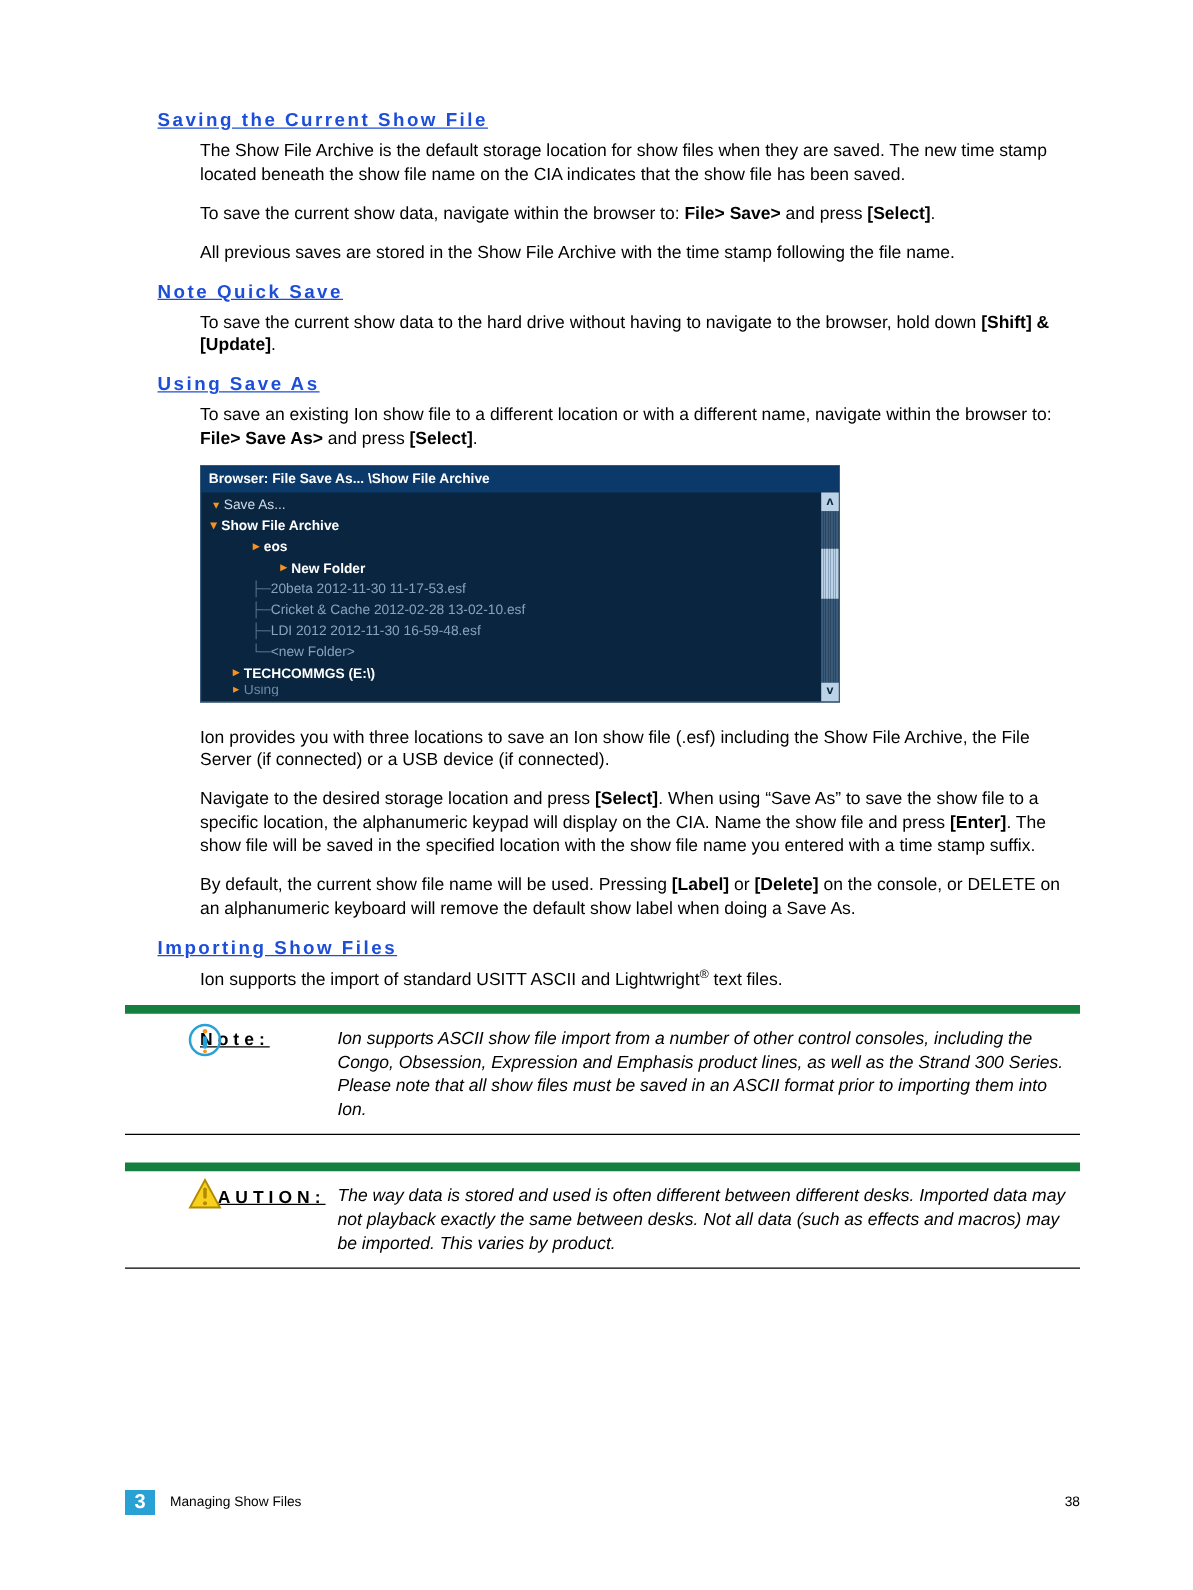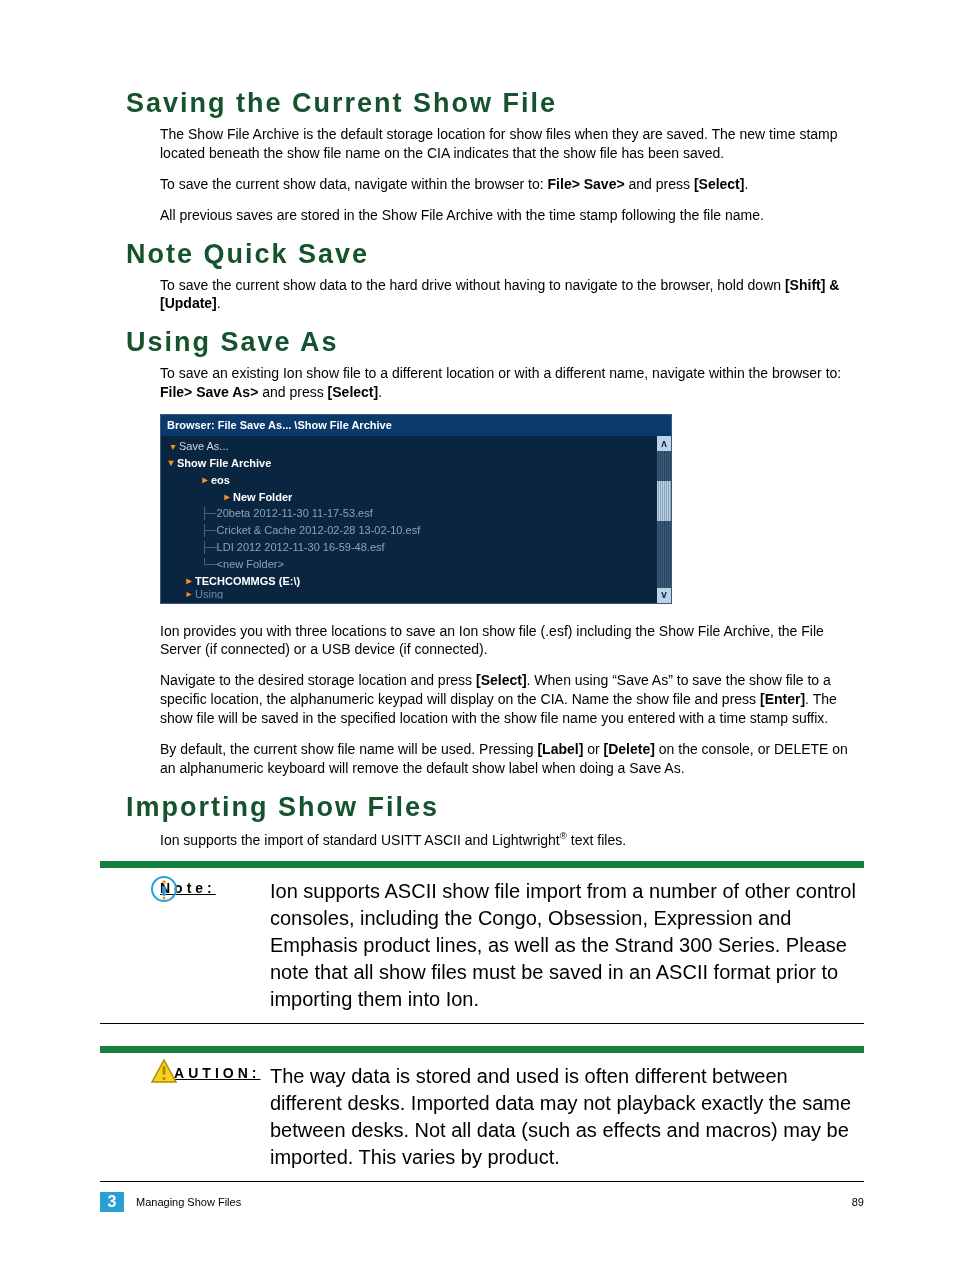--- a/index.html
+++ b/index.html
@@ -10,25 +10,26 @@
     color: #000;
     width: 954px;
     height: 1272px;
     position: relative;
     box-sizing: border-box;
   }
   .page {
     padding: 88px 90px 40px 100px;
   }
   h2.section {
-    font-size: 27px;
+    font-size: 15px;
     font-weight: bold;
     letter-spacing: 2px;
     margin: 0 0 6px 26px;
-    color: #14532d;
+    color: #1d4ed8;
+    text-decoration: underline;
   }
   .body-indent {
     margin-left: 60px;
     font-size: 14px;
     line-height: 1.35;
   }
   .body-indent p {
     margin: 0 0 12px 0;
   }
   .bold { font-weight: bold; }
@@ -126,21 +127,22 @@
   .callout-label {
     min-width: 110px;
     font-weight: bold;
     letter-spacing: 4px;
     text-decoration: underline;
     font-size: 14px;
     color: #000;
     padding-top: 2px;
   }
   .callout-text {
-    font-size: 20px;
+    font-style: italic;
+    font-size: 14px;
     line-height: 1.35;
     flex: 1;
   }
   .callout-rows {
     border-top: 7px solid #15803d;
     border-bottom: 1px solid #000;
   }
   .spacer-row {
     height: 18px;
   }
@@ -307,14 +309,14 @@
     </div>
   </div>
 
 </div>
 
 <div class="footer">
   <div class="footer-left">
     <div class="chapter-box">3</div>
     <span>Managing Show Files</span>
   </div>
-  <span>89</span>
+  <span>38</span>
 </div>
 
 </body></html>

